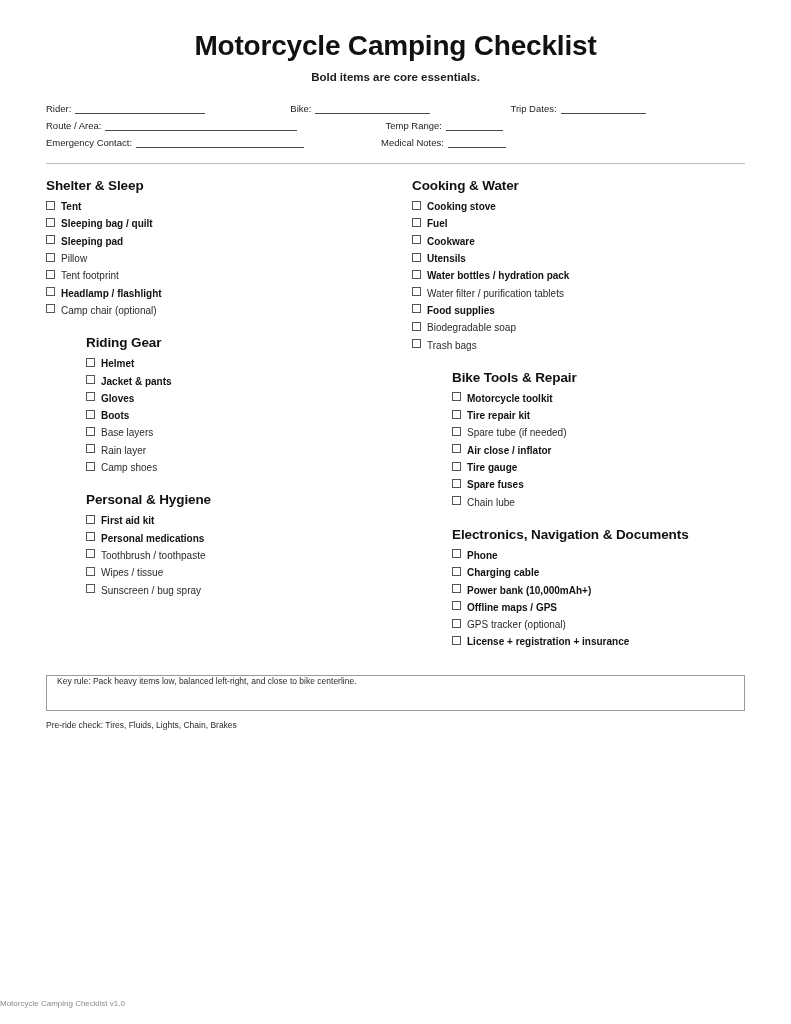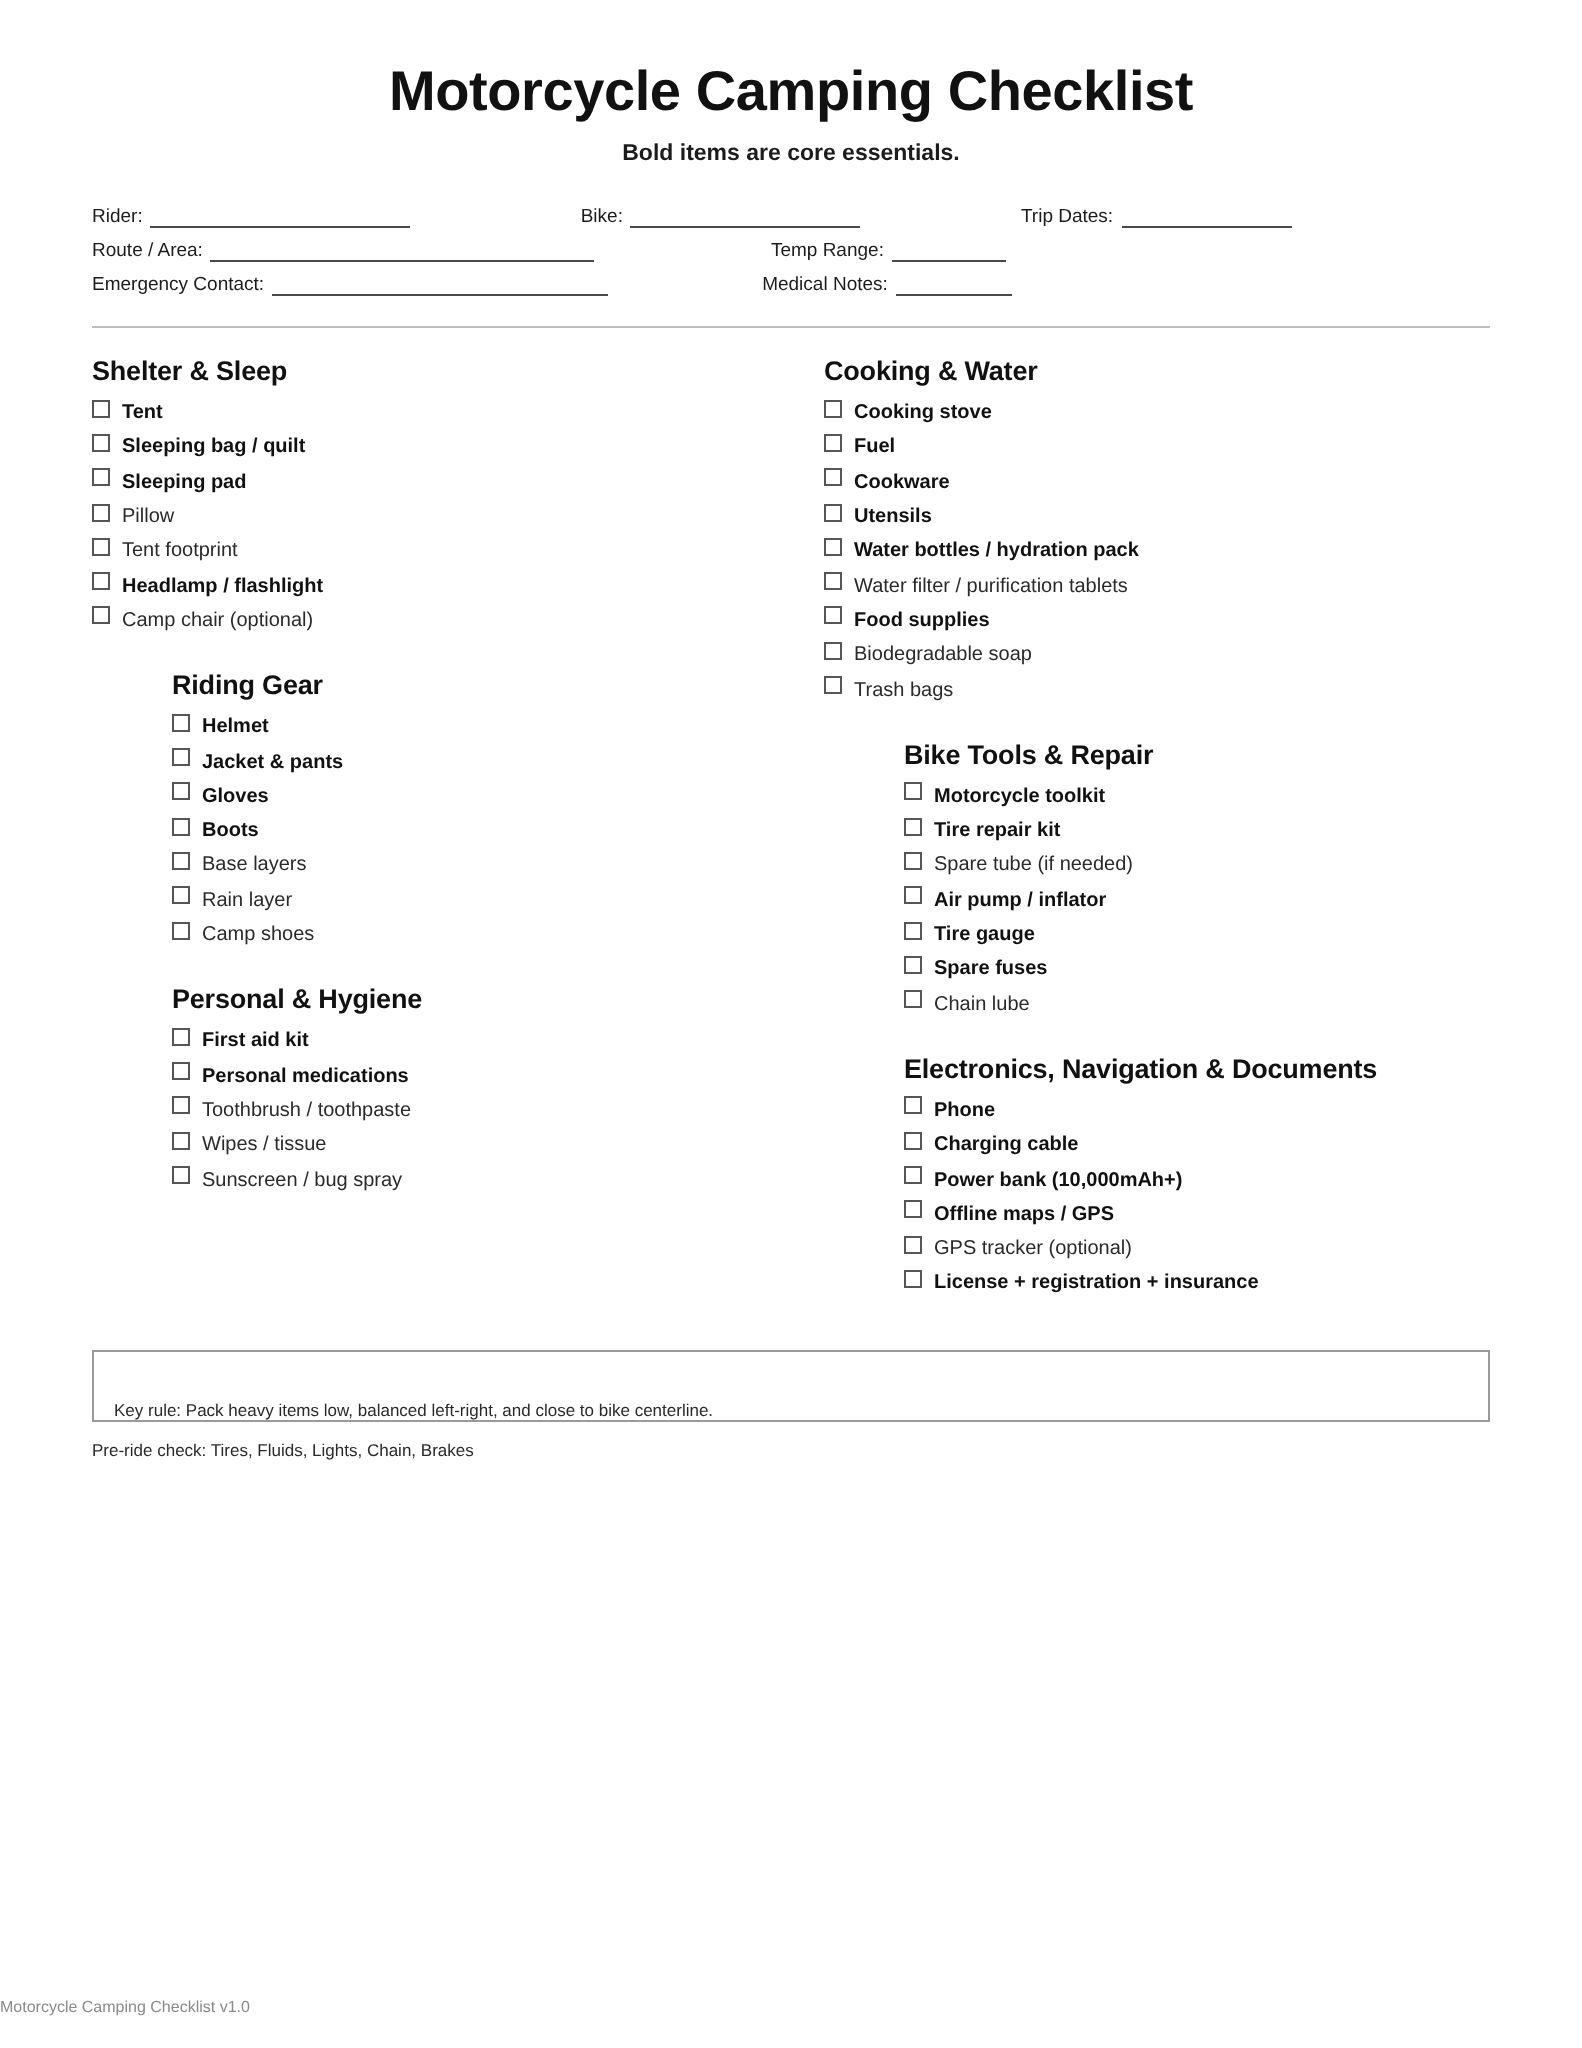--- a/index.html
+++ b/index.html
@@ -148,21 +148,21 @@
   }
 
   
   .note-box {
     margin-top: 24px;
     border: 1px solid #9a9a9a;
     box-sizing: border-box;
     width: 699px;
     height: 36px;
     display: flex;
-    align-items: flex-end;
+    align-items: flex-start;
     padding: 0 10px;
     background: #ffffff;
   }
   .note-text {
     font-size: 8.5px;
     color: #2a2a2a;
   }
   .preride {
     margin-top: 9px;
     font-size: 8.5px;
@@ -383,21 +383,21 @@
               <li class="item core">
                 <span class="box"></span>
                 <span class="label">Tire repair kit</span>
               </li>
               <li class="item">
                 <span class="box"></span>
                 <span class="label">Spare tube (if needed)</span>
               </li>
               <li class="item core">
                 <span class="box"></span>
-                <span class="label">Air pump / inflator</span>
+                <span class="label">Air close / inflator</span>
               </li>
               <li class="item core">
                 <span class="box"></span>
                 <span class="label">Tire gauge</span>
               </li>
               <li class="item core">
                 <span class="box"></span>
                 <span class="label">Spare fuses</span>
               </li>
               <li class="item">

